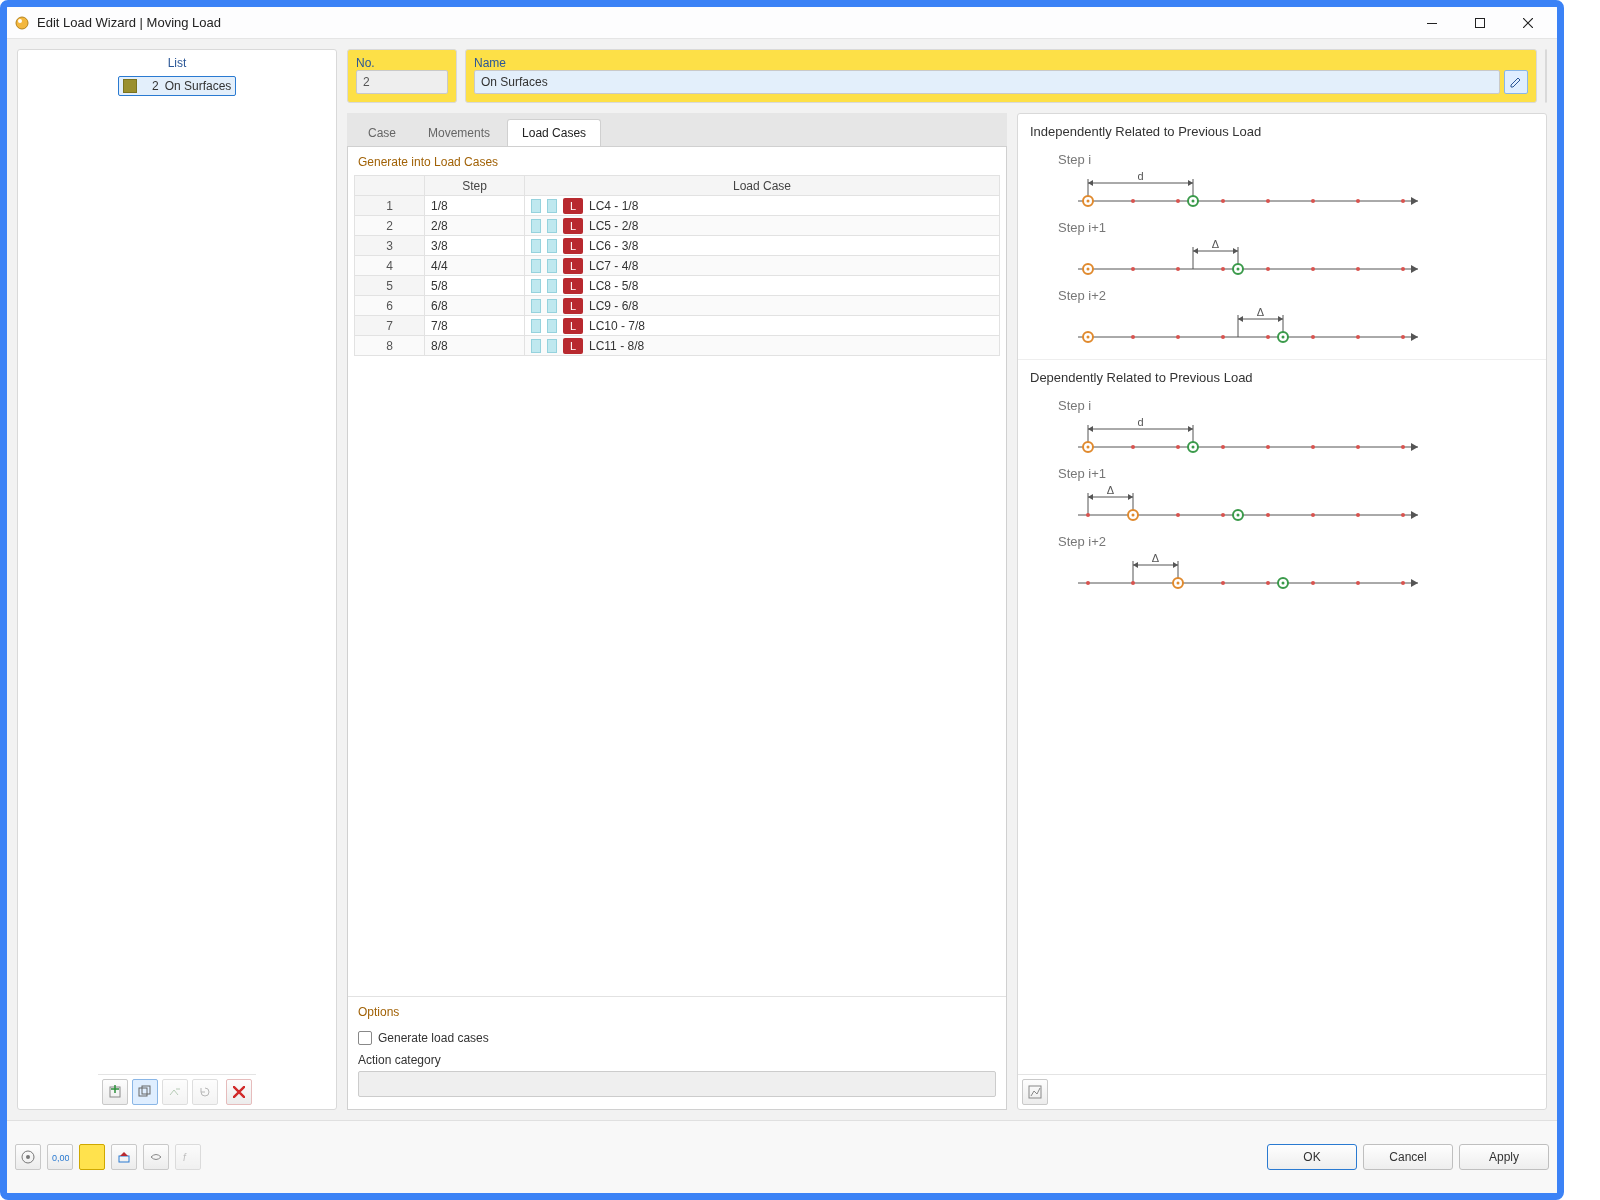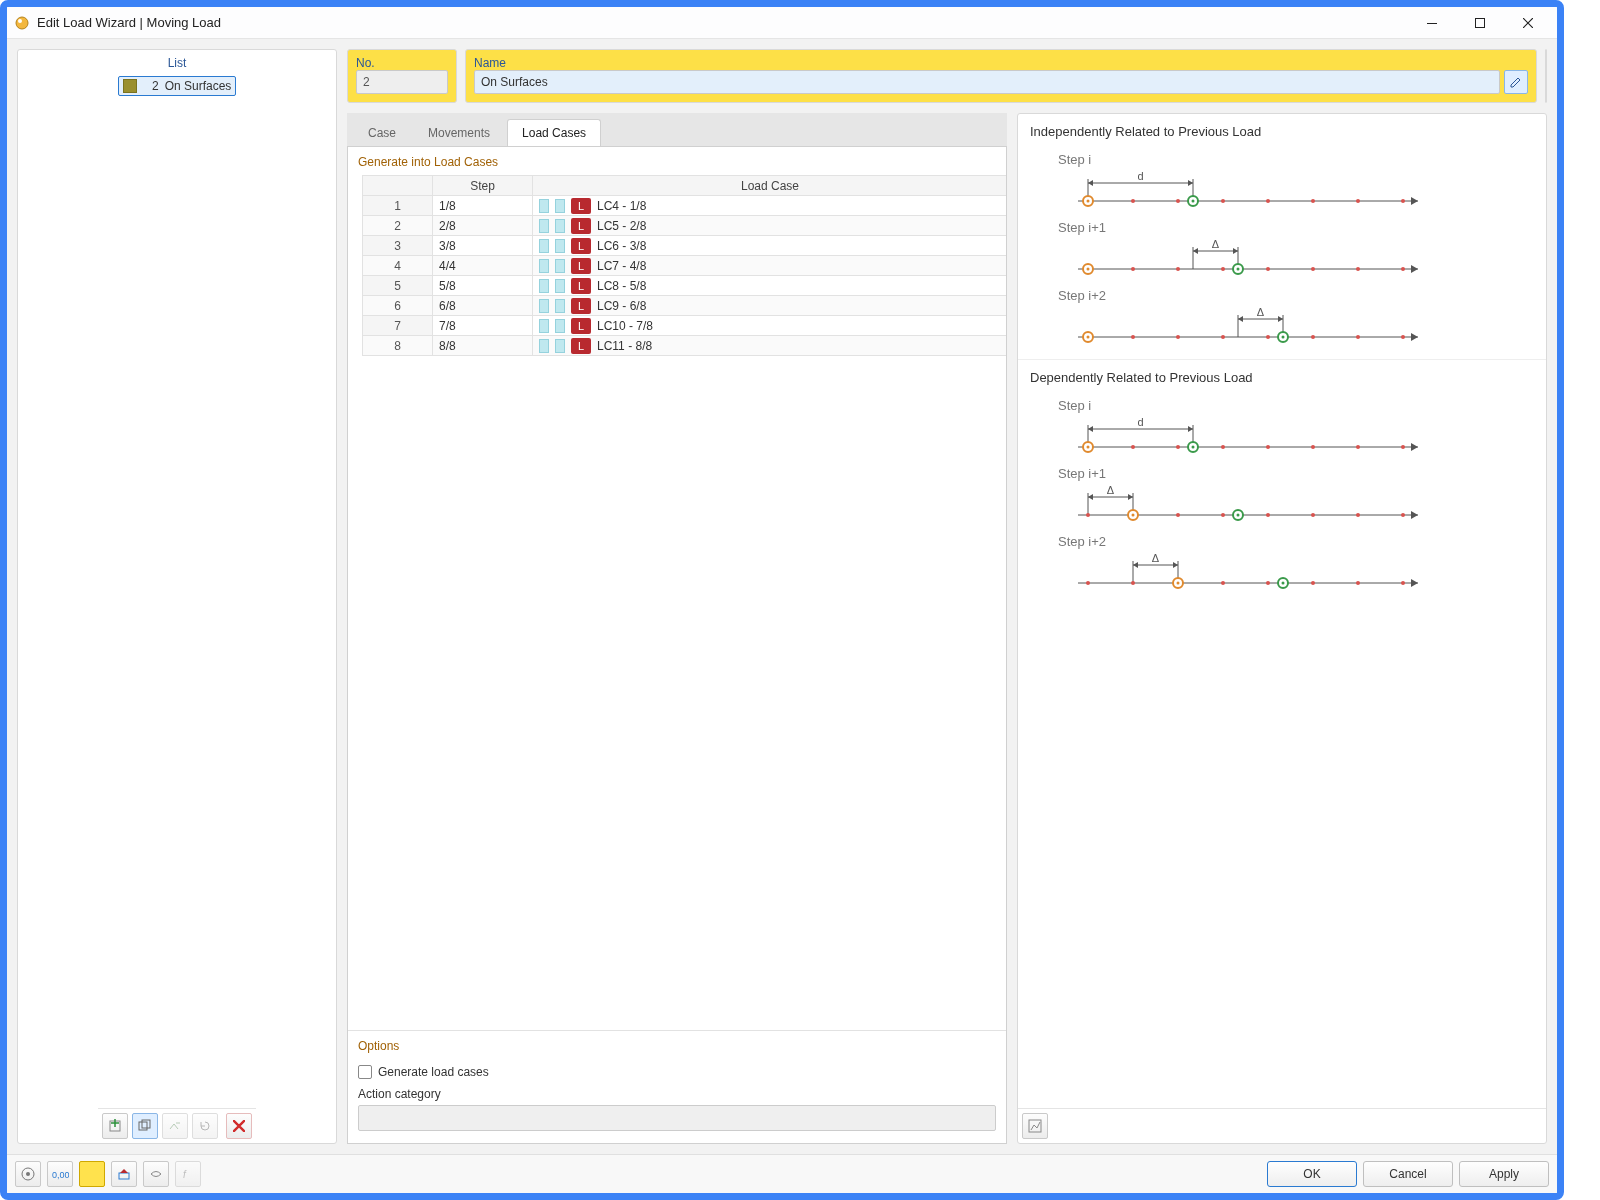--- a/index.html
+++ b/index.html
@@ -209,21 +209,20 @@
   }
   .table-wrap {
     flex: 1;
     padding: 0 6px;
     overflow: auto;
   }
   table.grid {
     width: 100%;
     border-collapse: collapse;
     table-layout: fixed;
-    margin-left: 8px;
   }
   table.grid th, table.grid td {
     border: 1px solid #e2e2e2;
     font-size: 12px;
     height: 20px;
     padding: 0 6px;
   }
   table.grid th {
     background: #f5f5f5;
     color: #444;
@@ -270,21 +269,21 @@
   .step-label{ color:#777; margin:5px 0 4px 0; font-size:13px; }
   .arrow-line{ position:relative; height:44px; }
   .line-svg{ width:380px; height:44px; display:block; }
   .diagram-toolbar{
     border-top:1px solid #e4e4e4; padding:4px; display:flex;
   }
 
   
   .footer {
     display:flex; align-items:center; gap:6px;
-    padding: 6px 8px;
+    padding: 23px 8px;
     border-top:1px solid #e0e0e0;
     background:#f8f8f8;
   }
   .footer .spacer{flex:1;}
   .dlg-btn{
     min-width:90px; height:26px;
     border:1px solid #bfbfbf; border-radius:3px;
     background:linear-gradient(#fefefe,#eee);
     display:flex;align-items:center;justify-content:center;
     color:#333;

